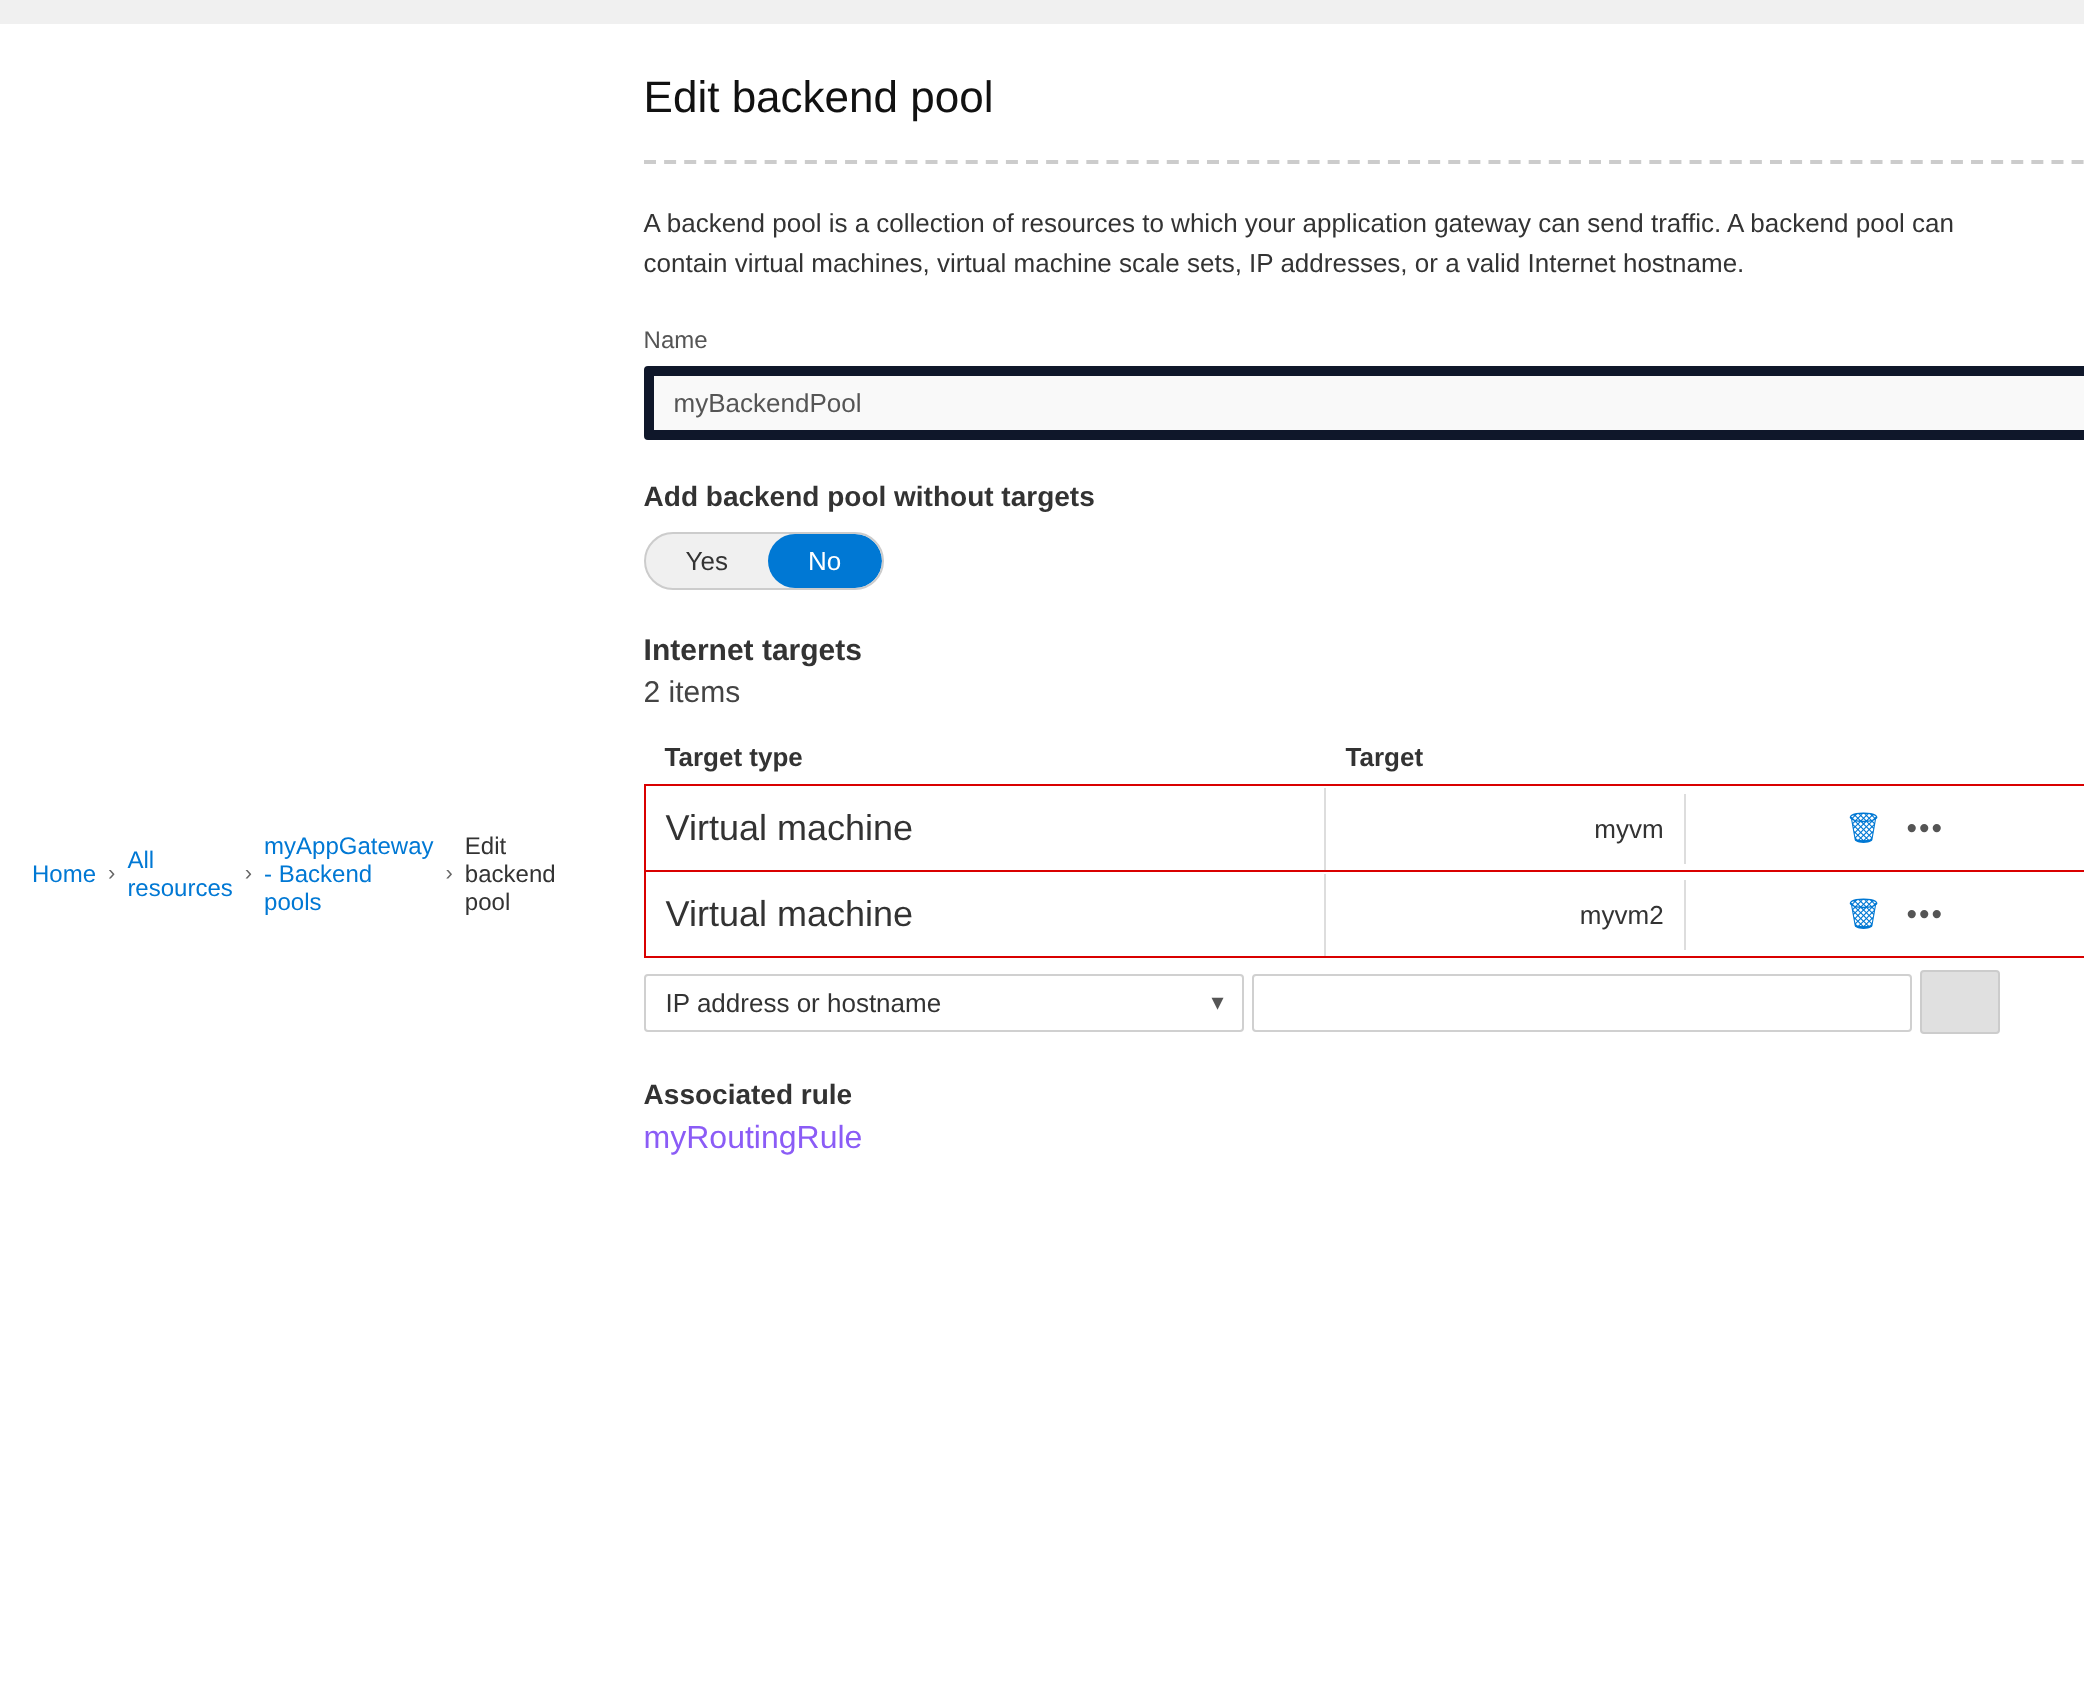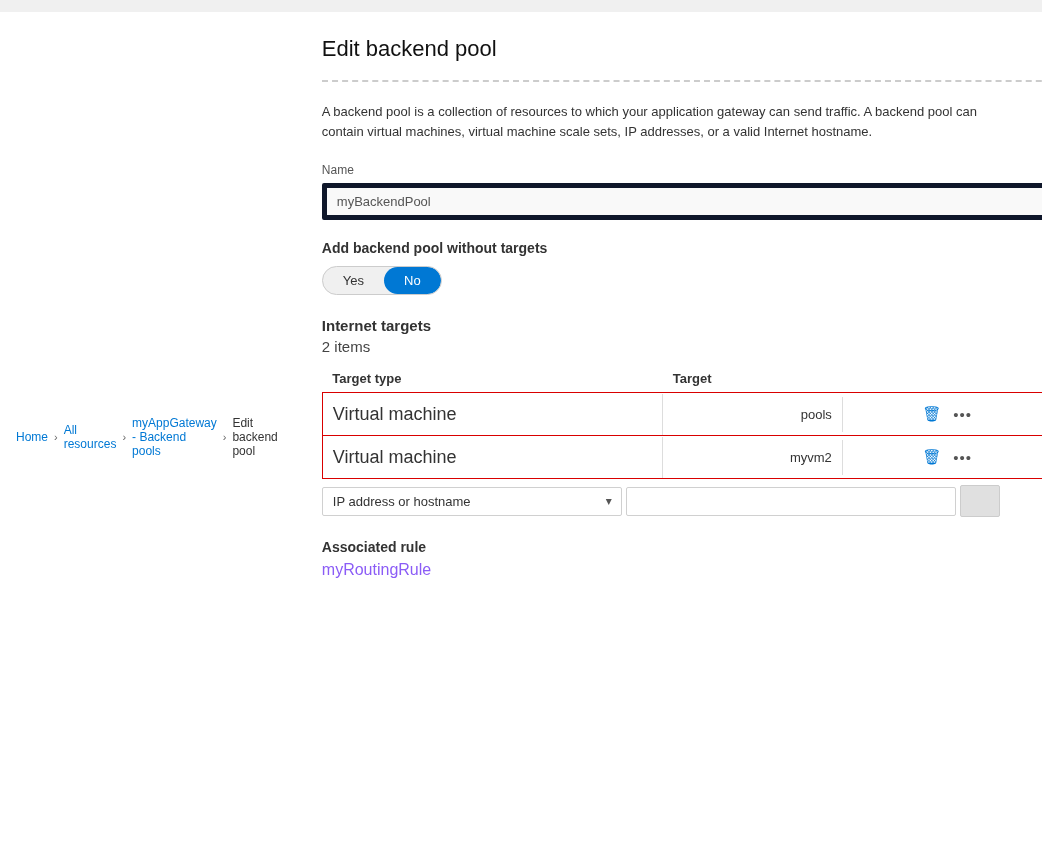--- a/index.html
+++ b/index.html
@@ -321,21 +321,21 @@
       </thead>
       <tbody>
 
         <tr class="data-row table-row-border">
           <td>
             <div style="display:flex; align-items:center;">
               <span class="cell-type">Virtual machine</span>
             </div>
           </td>
           <td>
-            <span class="cell-target" style="display:block; text-align:right; padding:10px 10px;">pools</span>
+            <span class="cell-target" style="display:block; text-align:right; padding:10px 10px;">myvm</span>
           </td>
           <td>
             <div class="cell-actions">
               <button class="icon-btn" title="Delete">
                 <span>🗑</span>
               </button>
               <span class="more-icon">•••</span>
             </div>
           </td>
         </tr>

